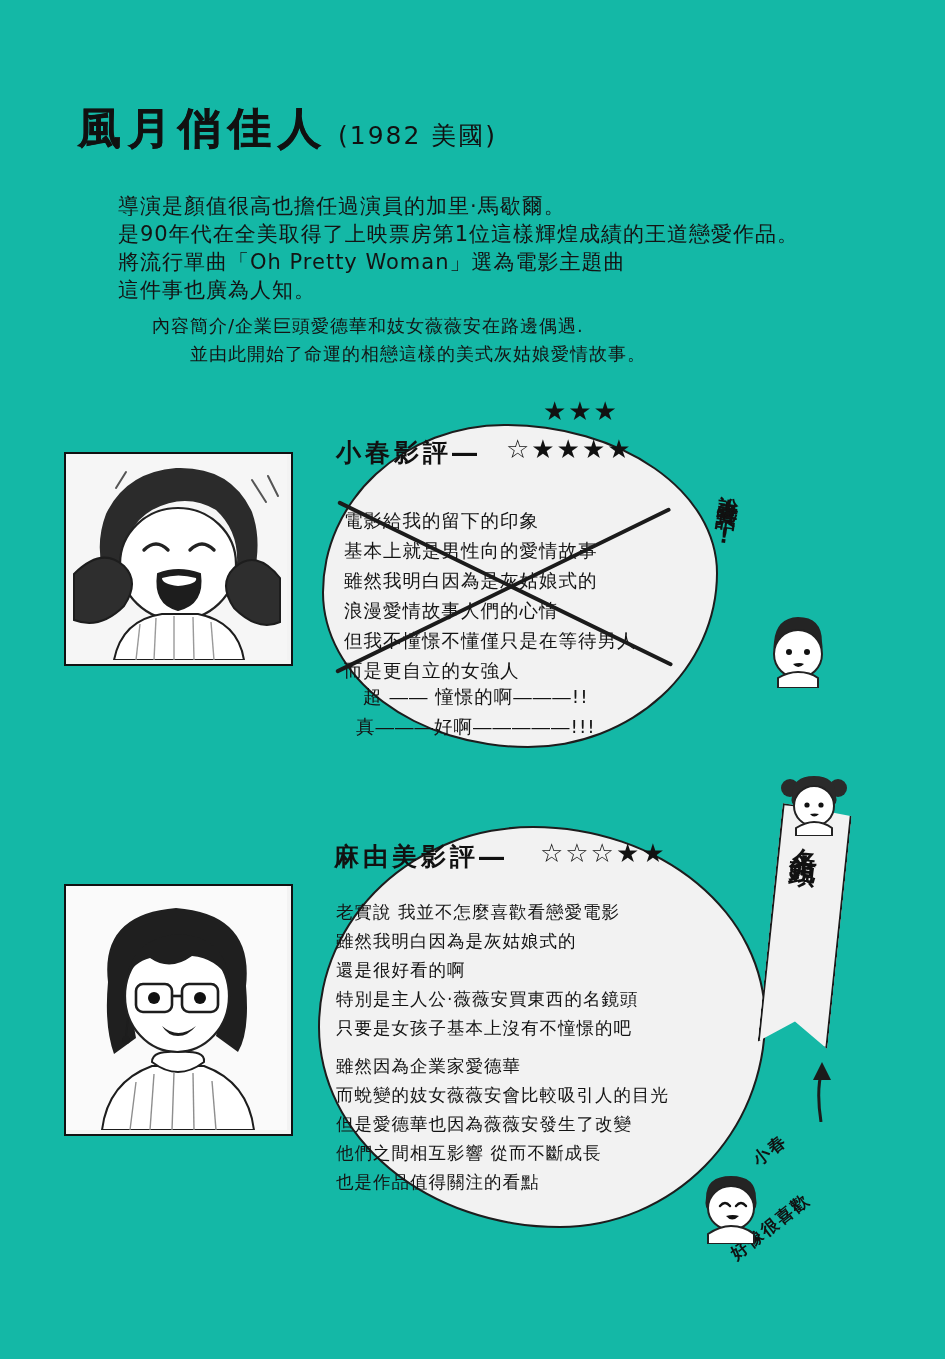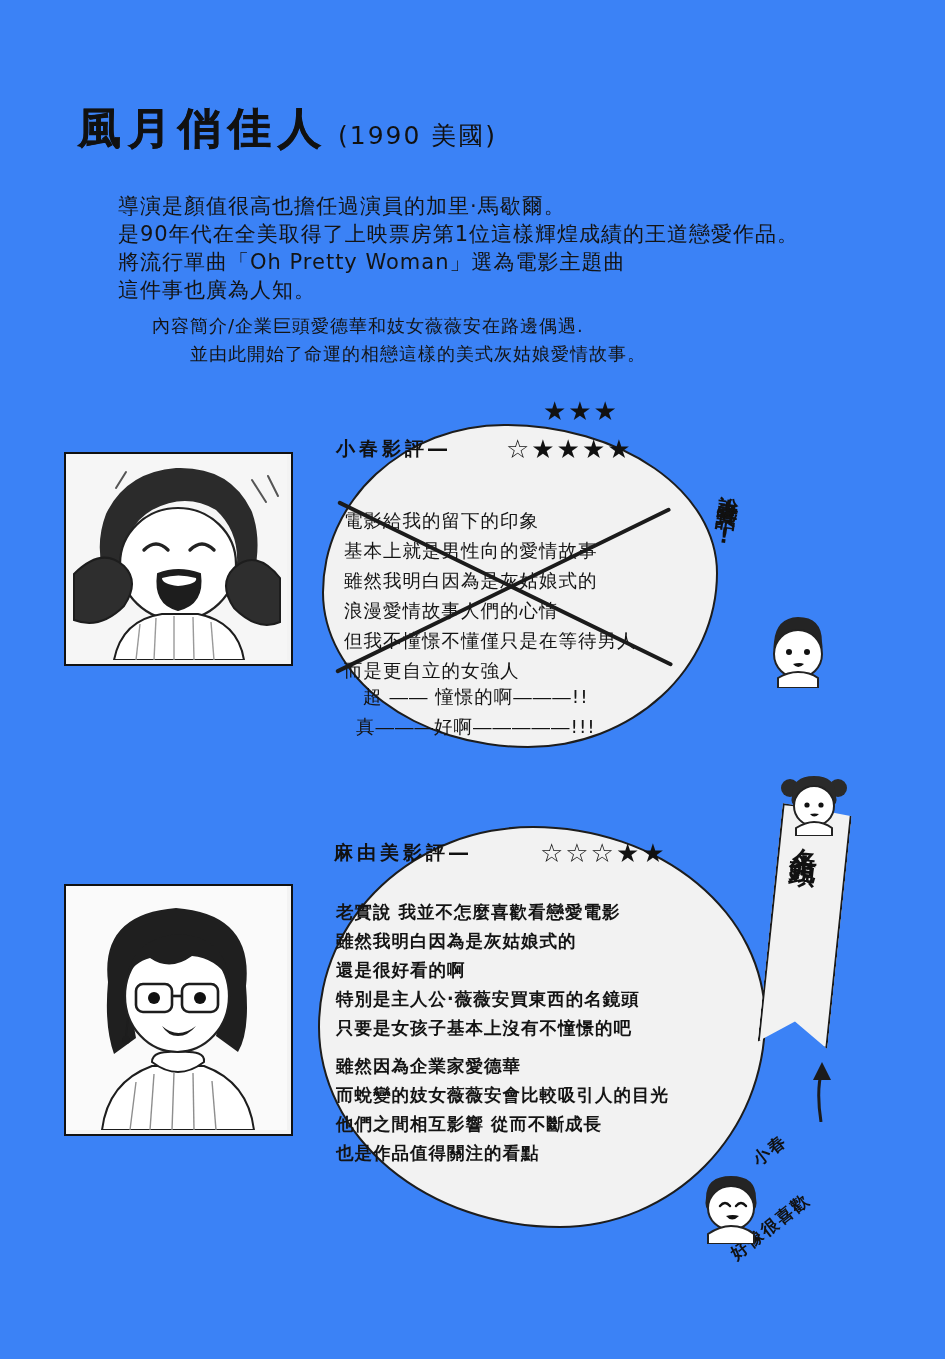--- a/index.html
+++ b/index.html
@@ -4,21 +4,21 @@
 <style>
   html, body {
     margin: 0;
     padding: 0;
     background: #ffffff;
   }
   .page {
     position: relative;
     width: 945px;
     height: 1359px;
-    background: #3b82f6;
+    background: #14b8a6;
     overflow: hidden;
     font-family: "DejaVu Sans", "Liberation Sans", sans-serif;
     color: #1a1a1a;
   }
 
   
   .title-row {
     position: absolute;
     left: 78px;
     top: 100px;
@@ -75,21 +75,21 @@
   
   .blob {
     position: absolute;
     background: #f2f2f2;
     border: 2.5px solid #1d1d1d;
     border-radius: 46% 54% 48% 52% / 52% 46% 54% 48%;
   }
 
   .review-head {
     position: absolute;
-    font-size: 19px;
+    font-size: 25px;
     font-weight: bold;
     letter-spacing: 4px;
     color: #111;
     white-space: nowrap;
   }
   .stars {
     position: absolute;
     white-space: nowrap;
     font-size: 26px;
     letter-spacing: 2px;
@@ -97,21 +97,21 @@
   }
 
   .body-text {
     position: absolute;
     font-size: 18.5px;
     line-height: 30px;
     letter-spacing: 1px;
     color: #141414;
     white-space: nowrap;
   }
-  .body-text.small { font-size: 17.5px; line-height: 29px; font-weight: bold; }
+  .body-text.small { font-size: 17.5px; line-height: 29px; }
 
   
   .xmark {
     position: absolute;
     pointer-events: none;
   }
   .xmark .bar {
     position: absolute;
     height: 4px;
     background: #1b1b1b;
@@ -181,21 +181,21 @@
 
   .chibi { position: absolute; }
 </style>
 </head>
 <body>
 
 <div class="page">
 
   <div class="title-row">
     <div class="main-title">風月俏佳人</div>
-    <div class="title-year">(1990 美國)</div>
+    <div class="title-year">(1982 美國)</div>
   </div>
 
   <div class="intro">
     <div>導演是顏值很高也擔任過演員的加里·馬歇爾。</div>
     <div>是90年代在全美取得了上映票房第1位這樣輝煌成績的王道戀愛作品。</div>
     <div>將流行單曲「Oh Pretty Woman」選為電影主題曲</div>
     <div>這件事也廣為人知。</div>
   </div>
 
   <div class="synopsis">
@@ -320,20 +320,21 @@
     <div>老實說 我並不怎麼喜歡看戀愛電影</div>
     <div>雖然我明白因為是灰姑娘式的</div>
     <div>還是很好看的啊</div>
     <div>特別是主人公·薇薇安買東西的名鏡頭</div>
     <div>只要是女孩子基本上沒有不憧憬的吧</div>
   </div>
 
   <div class="body-text small" style="left:336px; top:1052px;">
     <div>雖然因為企業家愛德華</div>
     <div>而蛻變的妓女薇薇安會比較吸引人的目光</div>
+    <div>但是愛德華也因為薇薇安發生了改變</div>
     <div>他們之間相互影響 從而不斷成長</div>
     <div>也是作品值得關注的看點</div>
   </div>
 
   <div class="ribbon"></div>
   <div class="ribbon-text">名鏡頭!</div>
 
   <div class="chibi" style="left:778px; top:772px;">
     <svg width="72" height="64" viewBox="0 0 72 64">
       <circle cx="12" cy="16" r="9" fill="#2a2a2a"></circle>

